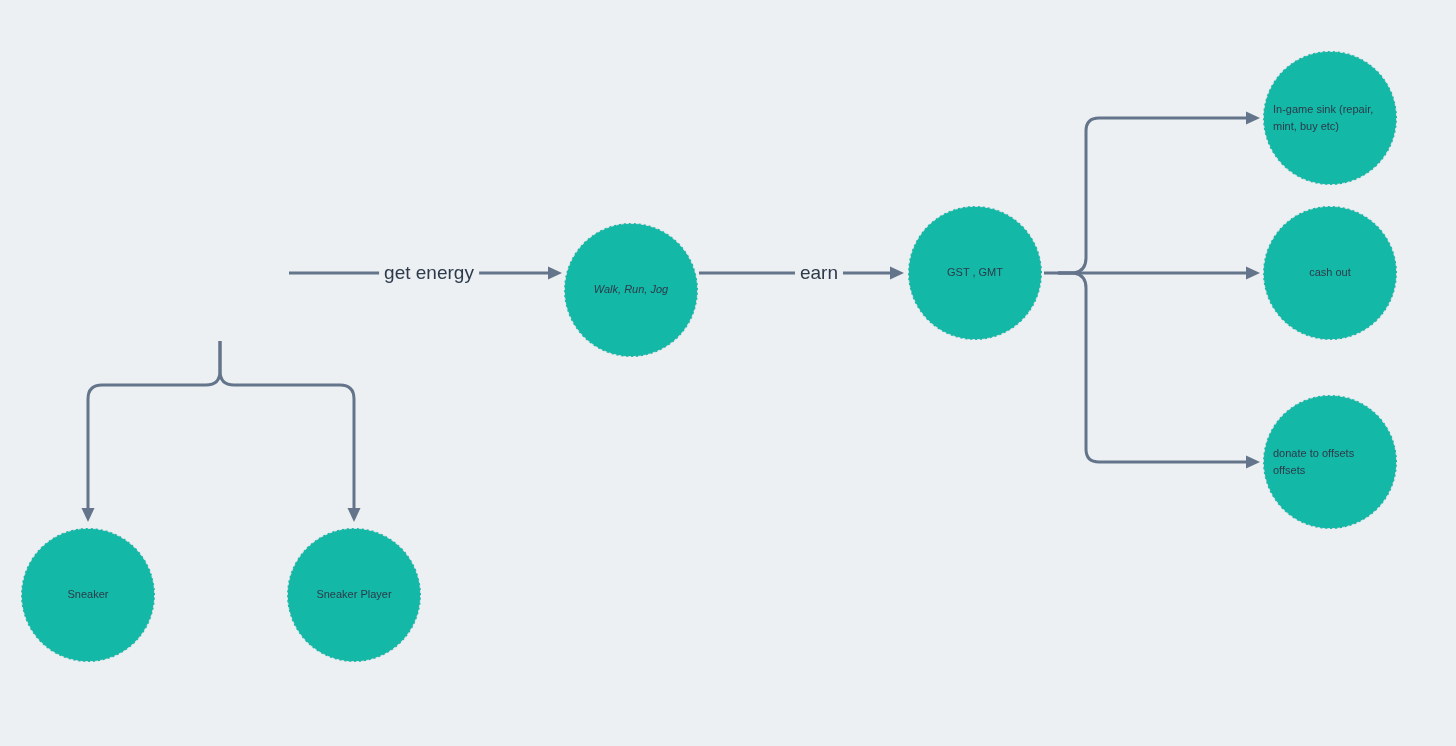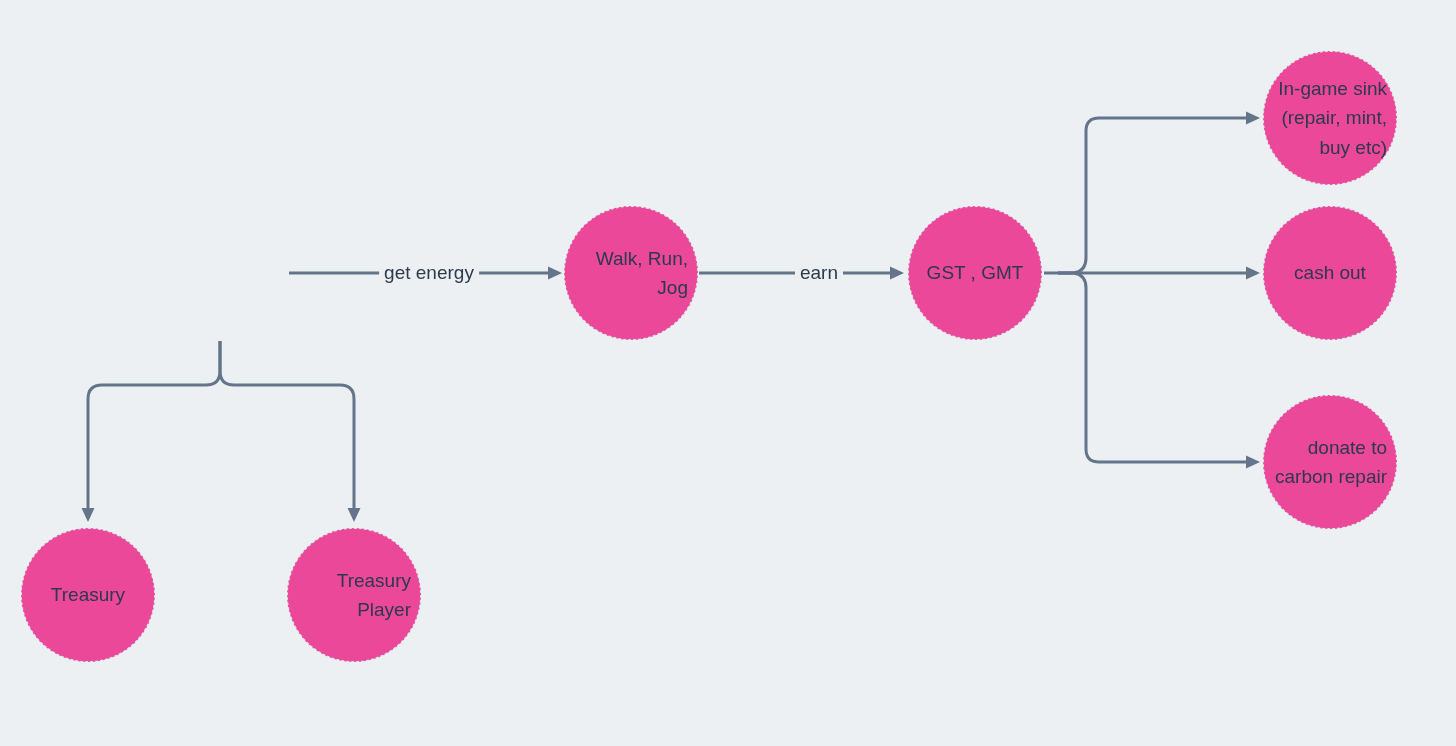--- a/index.html
+++ b/index.html
@@ -21,30 +21,30 @@
   .edges-svg {
     position: absolute;
     left: 0;
     top: 0;
   }
   .node {
     position: absolute;
     width: 134px;
     height: 134px;
     border-radius: 50%;
-    background: #ec4899;
+    background: #14b8a6;
     border: 1px dashed #d7dde3;
     box-sizing: border-box;
     display: flex;
     align-items: center;
     justify-content: center;
-    text-align: right;
+    text-align: left;
     padding: 9px;
     color: #2c3a4b;
-    font-size: 19px;
+    font-size: 11px;
     line-height: 1.55;
     transform: translate(-50%, -50%);
   }
   .edge-label {
     position: absolute;
     transform: translate(-50%, -50%);
     background: #edf0f2;
     color: #2c3a4b;
     font-size: 19px;
     padding: 0 5px;
@@ -71,45 +71,45 @@
       <polygon points="904,273 890,266.5 890,279.5"></polygon>
       <polygon points="1260,118 1246,111.5 1246,124.5"></polygon>
       <polygon points="1260,273 1246,266.5 1246,279.5"></polygon>
       <polygon points="1260,462 1246,455.5 1246,468.5"></polygon>
       <polygon points="88,522 81.5,508 94.5,508"></polygon>
       <polygon points="354,522 347.5,508 360.5,508"></polygon>
     </g>
   </svg>
 
 
-  <div class="node" style="left:631px; top:273px;">
+  <div class="node" style="left:631px; top:290px;font-style:italic;">
     <span>Walk, Run, Jog</span>
   </div>
 
   <div class="node" style="left:975px; top:273px;">
     <span>GST , GMT</span>
   </div>
 
   <div class="node" style="left:1330px; top:118px;">
     <span>In-game sink (repair, mint, buy etc)</span>
   </div>
 
   <div class="node" style="left:1330px; top:273px;">
     <span>cash out</span>
   </div>
 
   <div class="node" style="left:1330px; top:462px;">
-    <span>donate to carbon repair</span>
+    <span>donate to offsets offsets</span>
   </div>
 
   <div class="node" style="left:88px; top:595px;">
-    <span>Treasury</span>
+    <span>Sneaker</span>
   </div>
 
   <div class="node" style="left:354px; top:595px;">
-    <span>Treasury Player</span>
+    <span>Sneaker Player</span>
   </div>
 
   <div class="edge-label" style="left:429px; top:273px;">get energy</div>
 
   <div class="edge-label" style="left:803px; top:273px;margin-left:16px;">earn</div>
 
 </div>
 
 </body></html>

